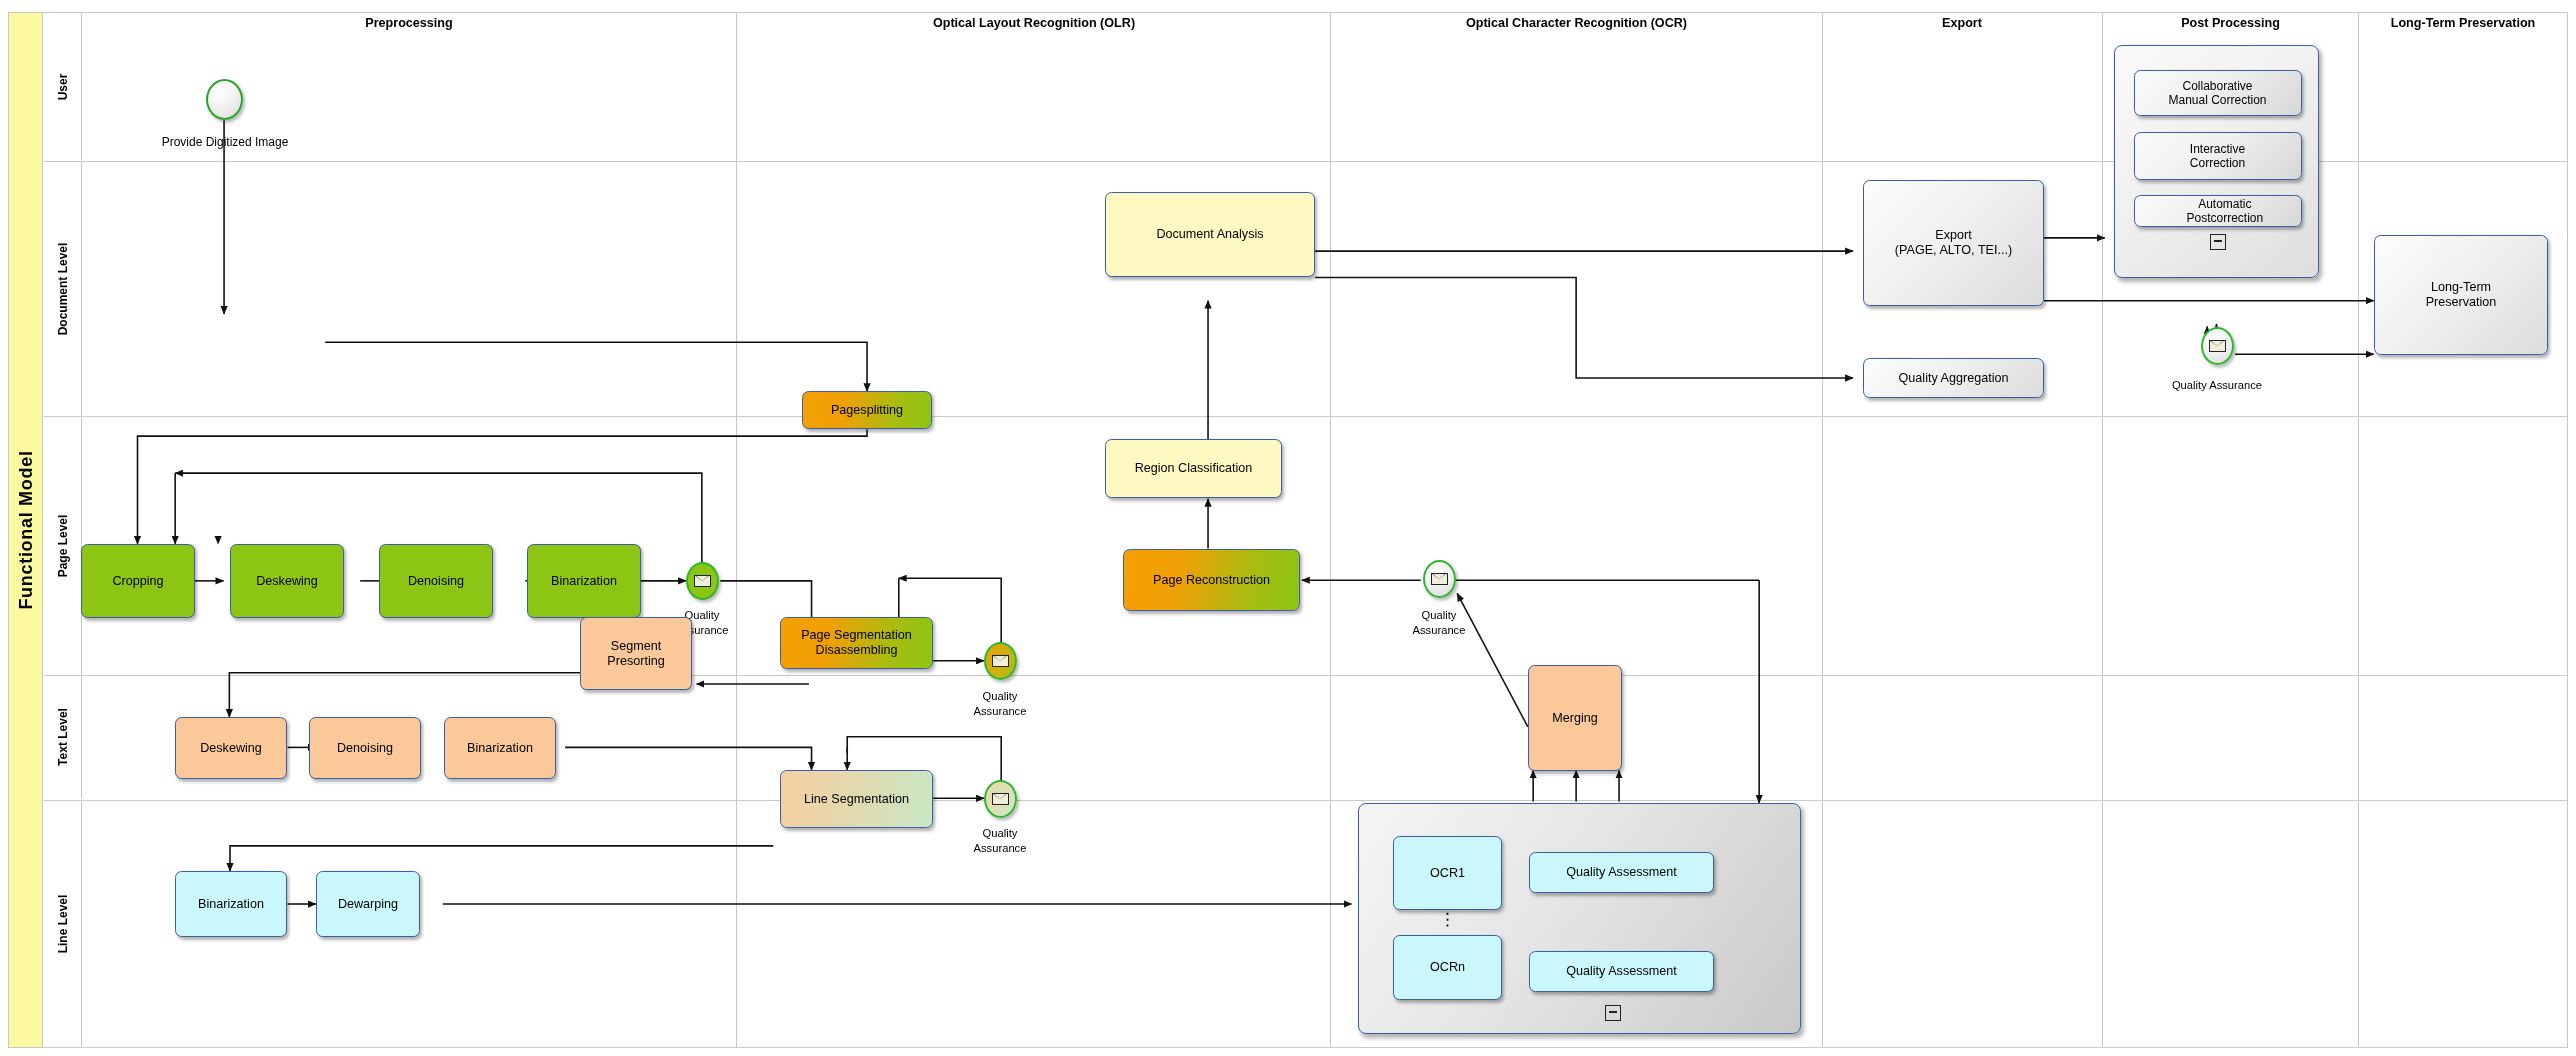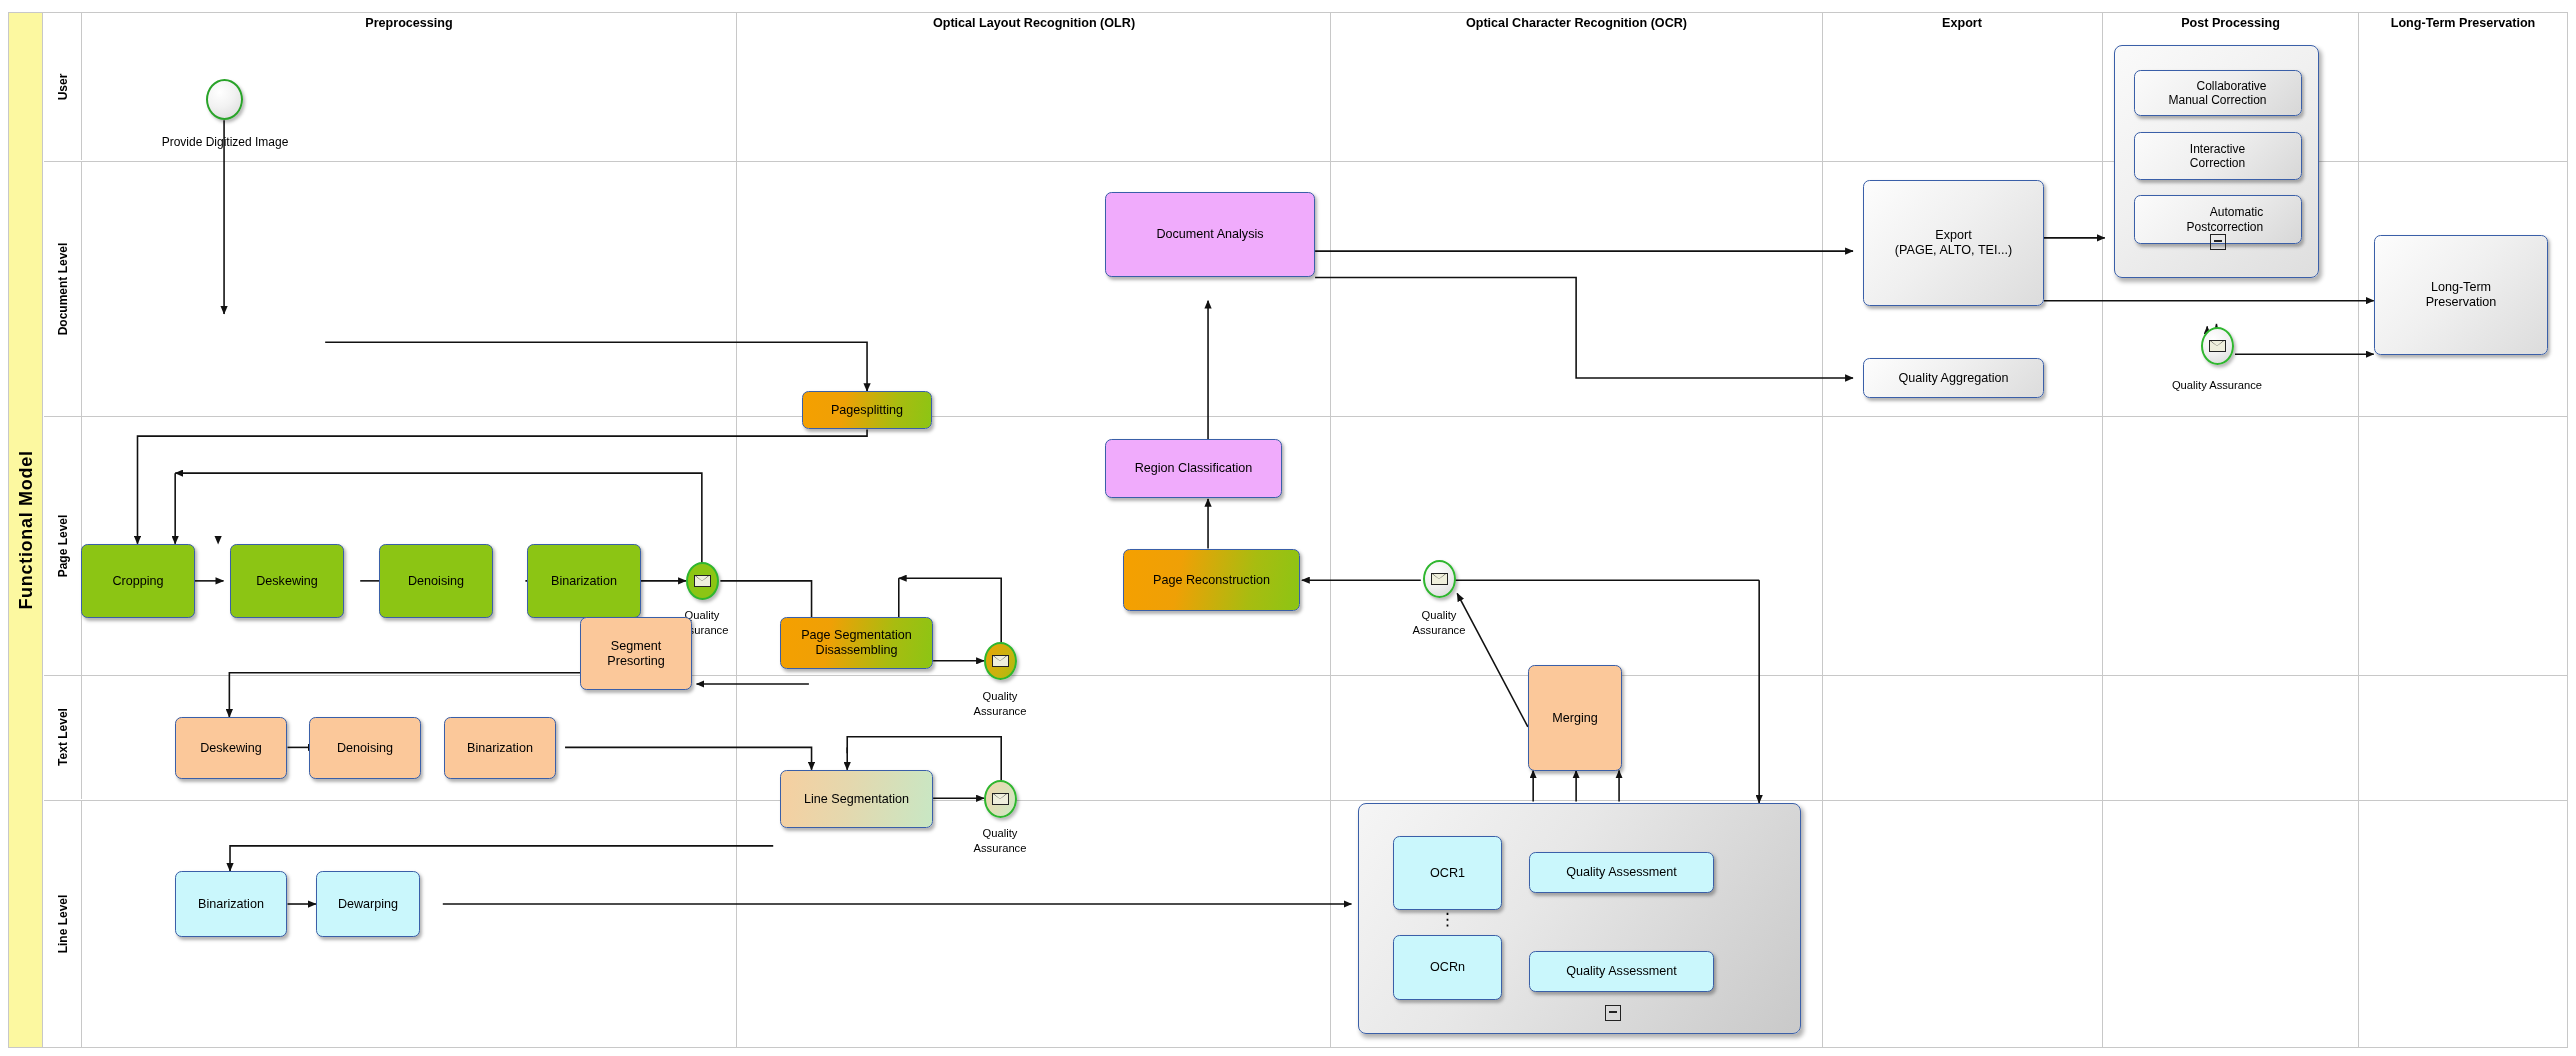--- a/index.html
+++ b/index.html
@@ -16,28 +16,28 @@
 
   .lane-sep{position:absolute;left:44px;width:2524px;height:1.3px;background:#c8c8c8;}
   .col-sep{position:absolute;top:13.2px;width:1.3px;background:#c8c8c8;}
   .col-head{position:absolute;top:16px;text-align:center;font-weight:bold;font-size:12.6px;color:#000;}
 
   
   .task{position:absolute;box-sizing:border-box;border:1.3px solid #3a5fa8;border-radius:6.6px;
         display:flex;align-items:center;justify-content:center;text-align:center;
         font-size:12.6px;line-height:1.18;color:#000;
         box-shadow:2px 2.6px 3.3px rgba(0,0,0,.30);padding:1.3px 3.3px;}
-  .t-orange{background:#f0abfc;}
+  .t-orange{background:#fef9c3;}
   .t-green{background:#8CC514;}
   .t-og{background:linear-gradient(100deg,#F5A000 0%,#EFA006 32%,#A8BC10 72%,#8CC514 100%);}
   .t-peach{background:#FBC89A;}
   .t-peachgreen{background:linear-gradient(100deg,#F6CFA0 0%,#E4D8AE 45%,#C8E7C4 100%);}
   .t-cyan{background:#CAF7FC;}
   .t-grey{background:linear-gradient(135deg,#fdfdfd 0%,#f0f0f0 45%,#dcdcdc 100%);}
-  .t-grey2{background:linear-gradient(135deg,#fbfbfb 0%,#eeeeee 50%,#d7d7d7 100%);text-align:right;}
+  .t-grey2{background:linear-gradient(135deg,#fbfbfb 0%,#eeeeee 50%,#d7d7d7 100%);}
 
   
   .start-ev{position:absolute;border:2px solid #29A329;border-radius:50%;
             background:radial-gradient(circle at 35% 30%,#ffffff 0%,#f2f2f2 45%,#d8d8d8 100%);
             box-shadow:2px 2.6px 3.3px rgba(0,0,0,.28);box-sizing:border-box;}
 
   
   .msg-ev{position:absolute;border:2px solid #2FB62F;border-radius:50%;box-sizing:border-box;
           box-shadow:2px 2.6px 3.3px rgba(0,0,0,.28);display:flex;align-items:center;justify-content:center;}
   .m-grey{background:radial-gradient(circle at 35% 30%,#ffffff 0%,#f0f0f0 50%,#d6d6d6 100%);}
@@ -228,21 +228,21 @@
 
   <div class="subproc sp-post" style="left:2114px;top:45px;width:205px;height:233px;">
     <div class="task t-grey2" style="left:18.5px;top:24px;width:168px;height:46px;white-space:pre-line;font-size:12px;">
       <span>Collaborative
 Manual Correction</span>
     </div>
     <div class="task t-grey2" style="left:18.5px;top:86px;width:168px;height:48px;white-space:pre-line;font-size:12px;">
       <span>Interactive
 Correction</span>
     </div>
-    <div class="task t-grey2" style="left:18.5px;top:149px;width:168px;height:49px;white-space:pre-line;font-size:12px;padding-left:18px;">
+    <div class="task t-grey2" style="left:18.5px;top:149px;width:168px;height:32px;white-space:pre-line;font-size:12px;padding-left:18px;">
       <span>Automatic
 Postcorrection</span>
     </div>
     <div class="collapse" style="left:95px;top:188px;"></div>
   </div>
 
   <div class="msg-ev m-grey" style="left:2201px;top:327px;width:33px;height:38px;">
     <div class="env"></div>
   </div>
   <div class="ev-cap" style="left:2121px;top:378px;width:192px;">Quality Assurance</div>

